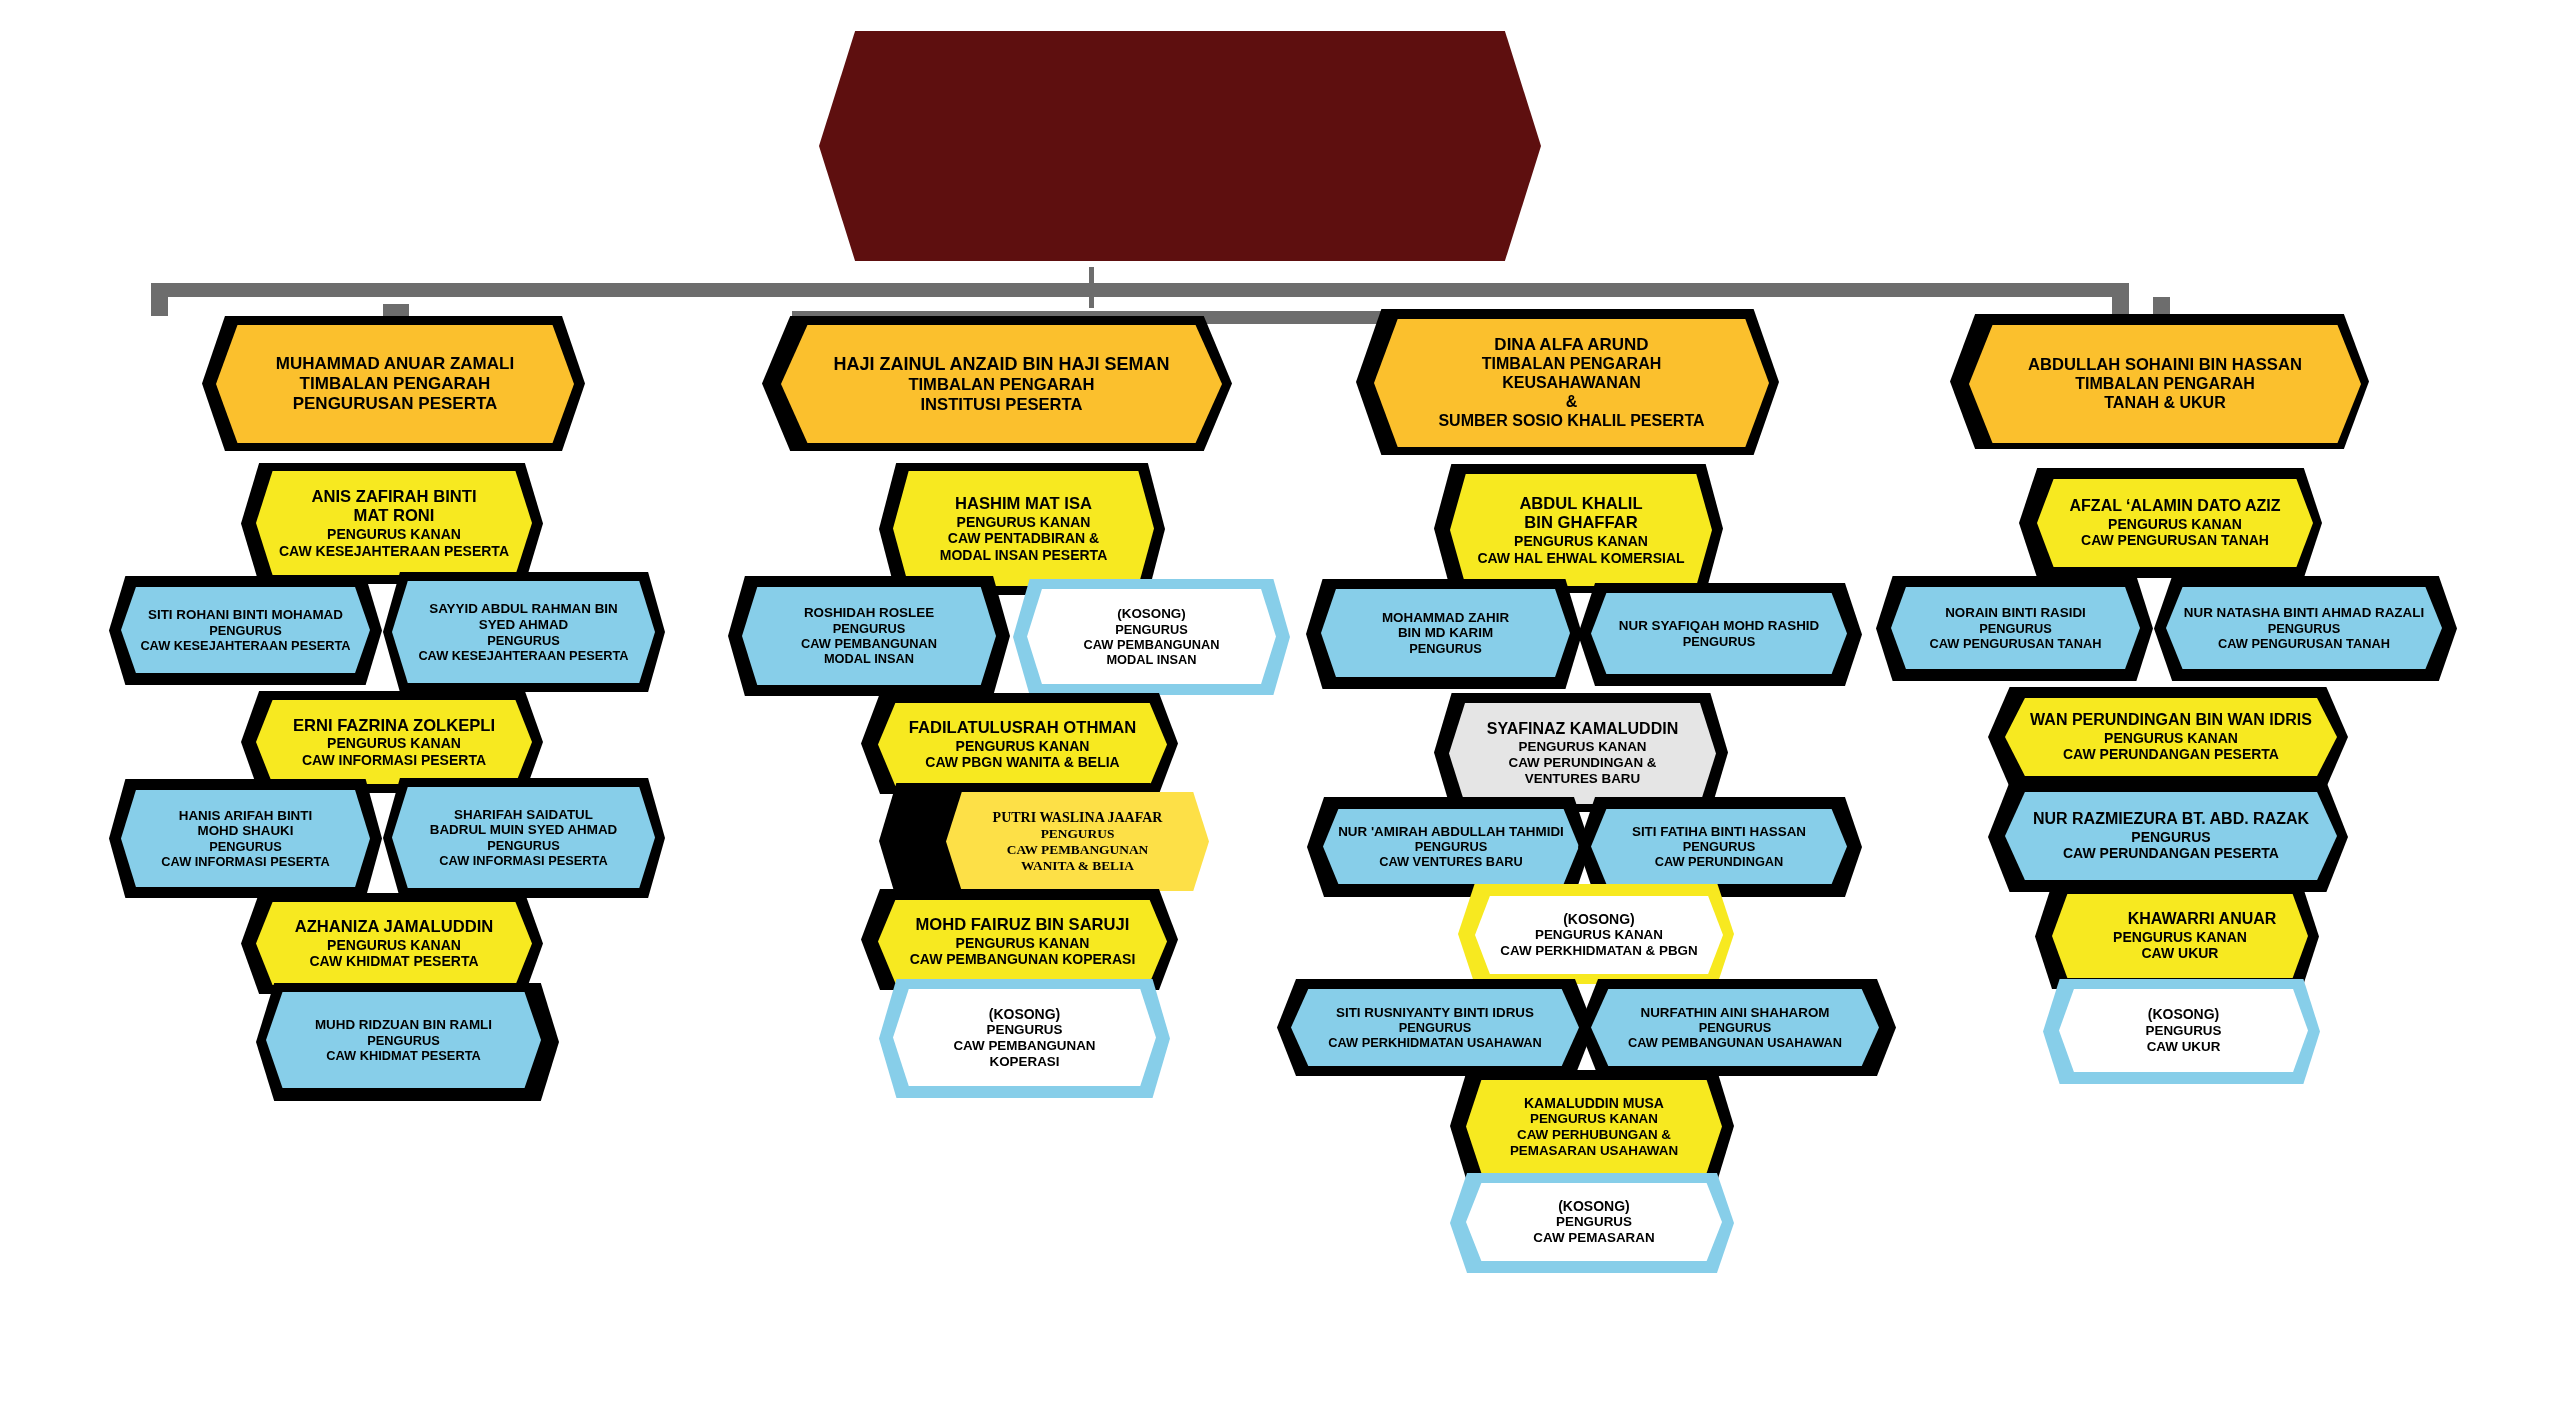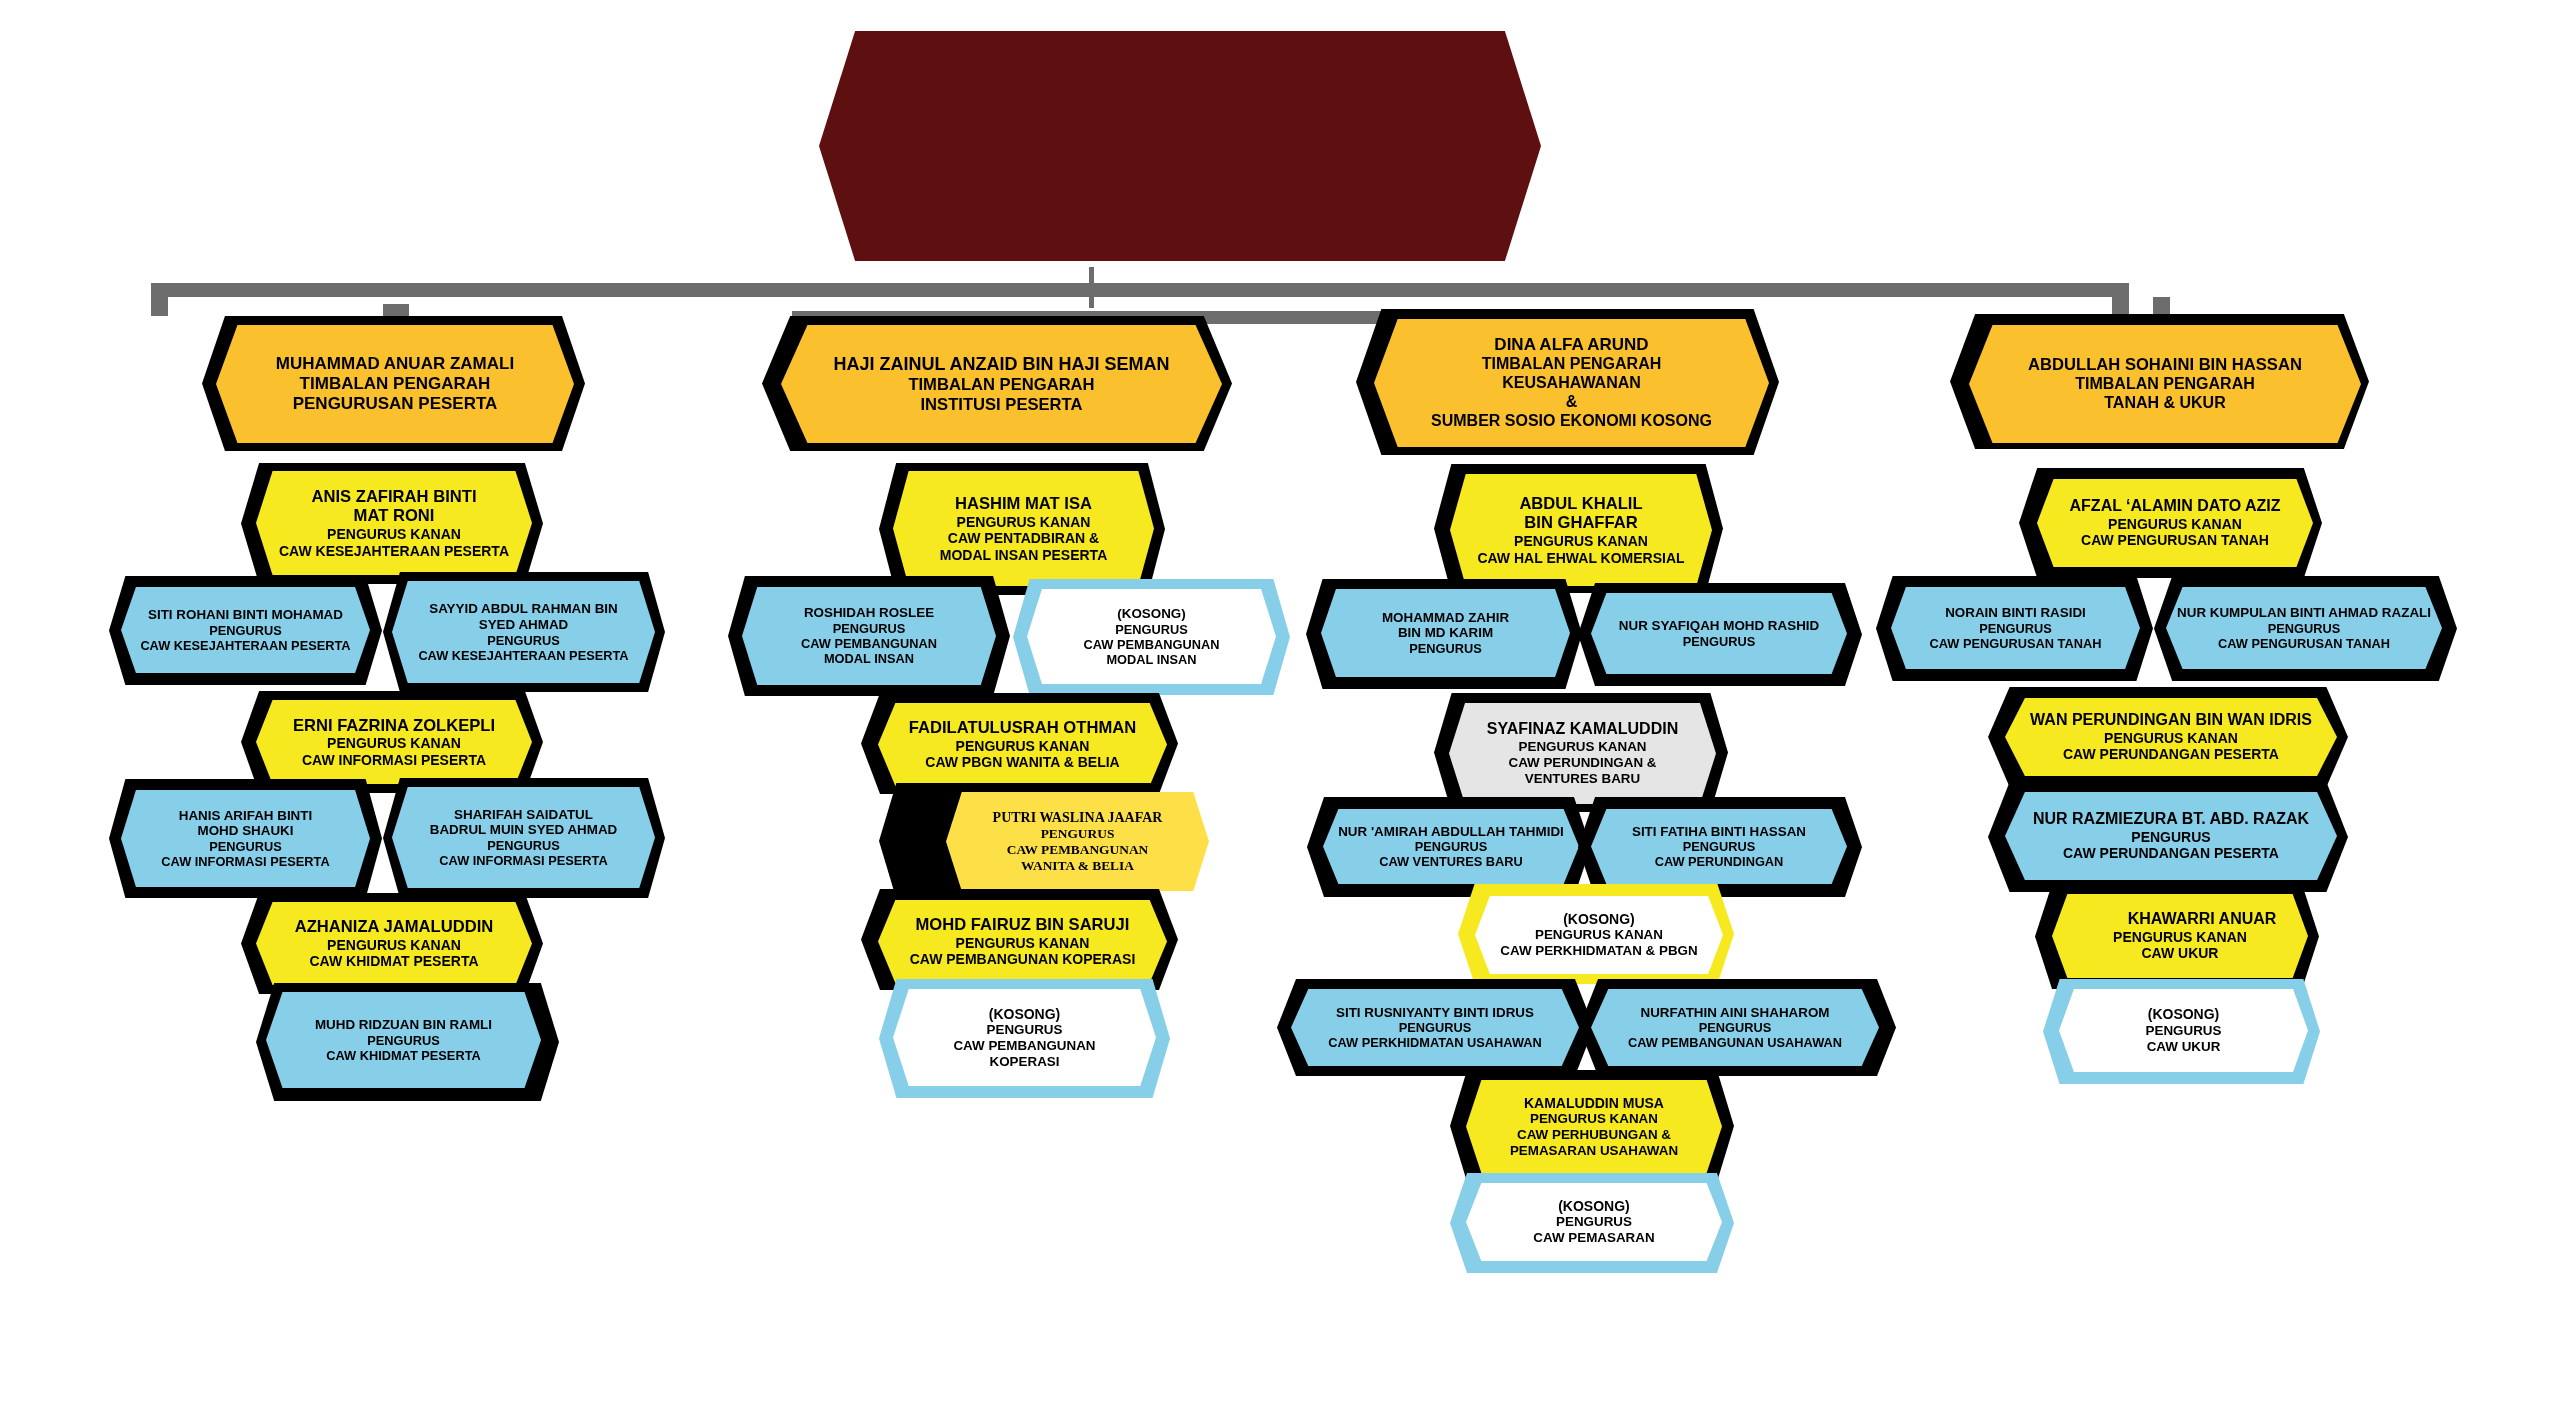--- a/index.html
+++ b/index.html
@@ -199,21 +199,21 @@
           <span class="sub" style="font-size: 13.4px;">KOPERASI</span>
         </div>
       </div>
       <div class="shadow" style="left: 1356px; top: 309px; width: 423px; height: 146px; background: rgb(0, 0, 0);"></div>
       <div class="node" style="left: 1374px; top: 319px; width: 395px; height: 128px; background: rgb(251, 192, 45);">
         <div class="txt">
           <span class="nm" style="font-size: 17px;">DINA ALFA ARUND</span>
           <span class="sub" style="font-size: 16px;">TIMBALAN PENGARAH</span>
           <span class="sub" style="font-size: 16px;">KEUSAHAWANAN</span>
           <span class="sub" style="font-size: 16px;">&amp;</span>
-          <span class="sub" style="font-size: 16px;">SUMBER SOSIO EKONOMI KOSONG</span>
+          <span class="sub" style="font-size: 16px;">SUMBER SOSIO KHALIL PESERTA</span>
         </div>
       </div>
       <div class="shadow" style="left: 1434px; top: 464px; width: 289px; height: 129px; background: rgb(0, 0, 0);"></div>
       <div class="node" style="left: 1450px; top: 474px; width: 262px; height: 112px; background: rgb(247, 233, 32);">
         <div class="txt">
           <span class="nm" style="font-size: 16.6px;">ABDUL KHALIL</span>
           <span class="nm" style="font-size: 16.6px;">BIN GHAFFAR</span>
           <span class="sub" style="font-size: 14px;">PENGURUS KANAN</span>
           <span class="sub" style="font-size: 14px;">CAW HAL EHWAL KOMERSIAL</span>
         </div>
@@ -319,21 +319,21 @@
       <div class="node" style="left: 1891px; top: 587px; width: 249px; height: 82px; background: rgb(135, 206, 233);">
         <div class="txt">
           <span class="nm" style="font-size: 13.4px;">NORAIN BINTI RASIDI</span>
           <span class="sub" style="font-size: 12.8px;">PENGURUS</span>
           <span class="sub" style="font-size: 12.8px;">CAW PENGURUSAN TANAH</span>
         </div>
       </div>
       <div class="shadow" style="left: 2154px; top: 576px; width: 303px; height: 105px; background: rgb(0, 0, 0);"></div>
       <div class="node" style="left: 2166px; top: 587px; width: 276px; height: 82px; background: rgb(135, 206, 233);">
         <div class="txt">
-          <span class="nm" style="font-size: 13.4px;">NUR KUMPULAN BINTI AHMAD RAZALI</span>
+          <span class="nm" style="font-size: 13.4px;">NUR NATASHA BINTI AHMAD RAZALI</span>
           <span class="sub" style="font-size: 12.8px;">PENGURUS</span>
           <span class="sub" style="font-size: 12.8px;">CAW PENGURUSAN TANAH</span>
         </div>
       </div>
       <div class="shadow" style="left: 1988px; top: 687px; width: 360px; height: 100px; background: rgb(0, 0, 0);"></div>
       <div class="node" style="left: 2005px; top: 698px; width: 332px; height: 78px; background: rgb(247, 233, 32);">
         <div class="txt">
           <span class="nm" style="font-size: 16px;">WAN PERUNDINGAN BIN WAN IDRIS</span>
           <span class="sub" style="font-size: 14px;">PENGURUS KANAN</span>
           <span class="sub" style="font-size: 14px;">CAW PERUNDANGAN PESERTA</span>

